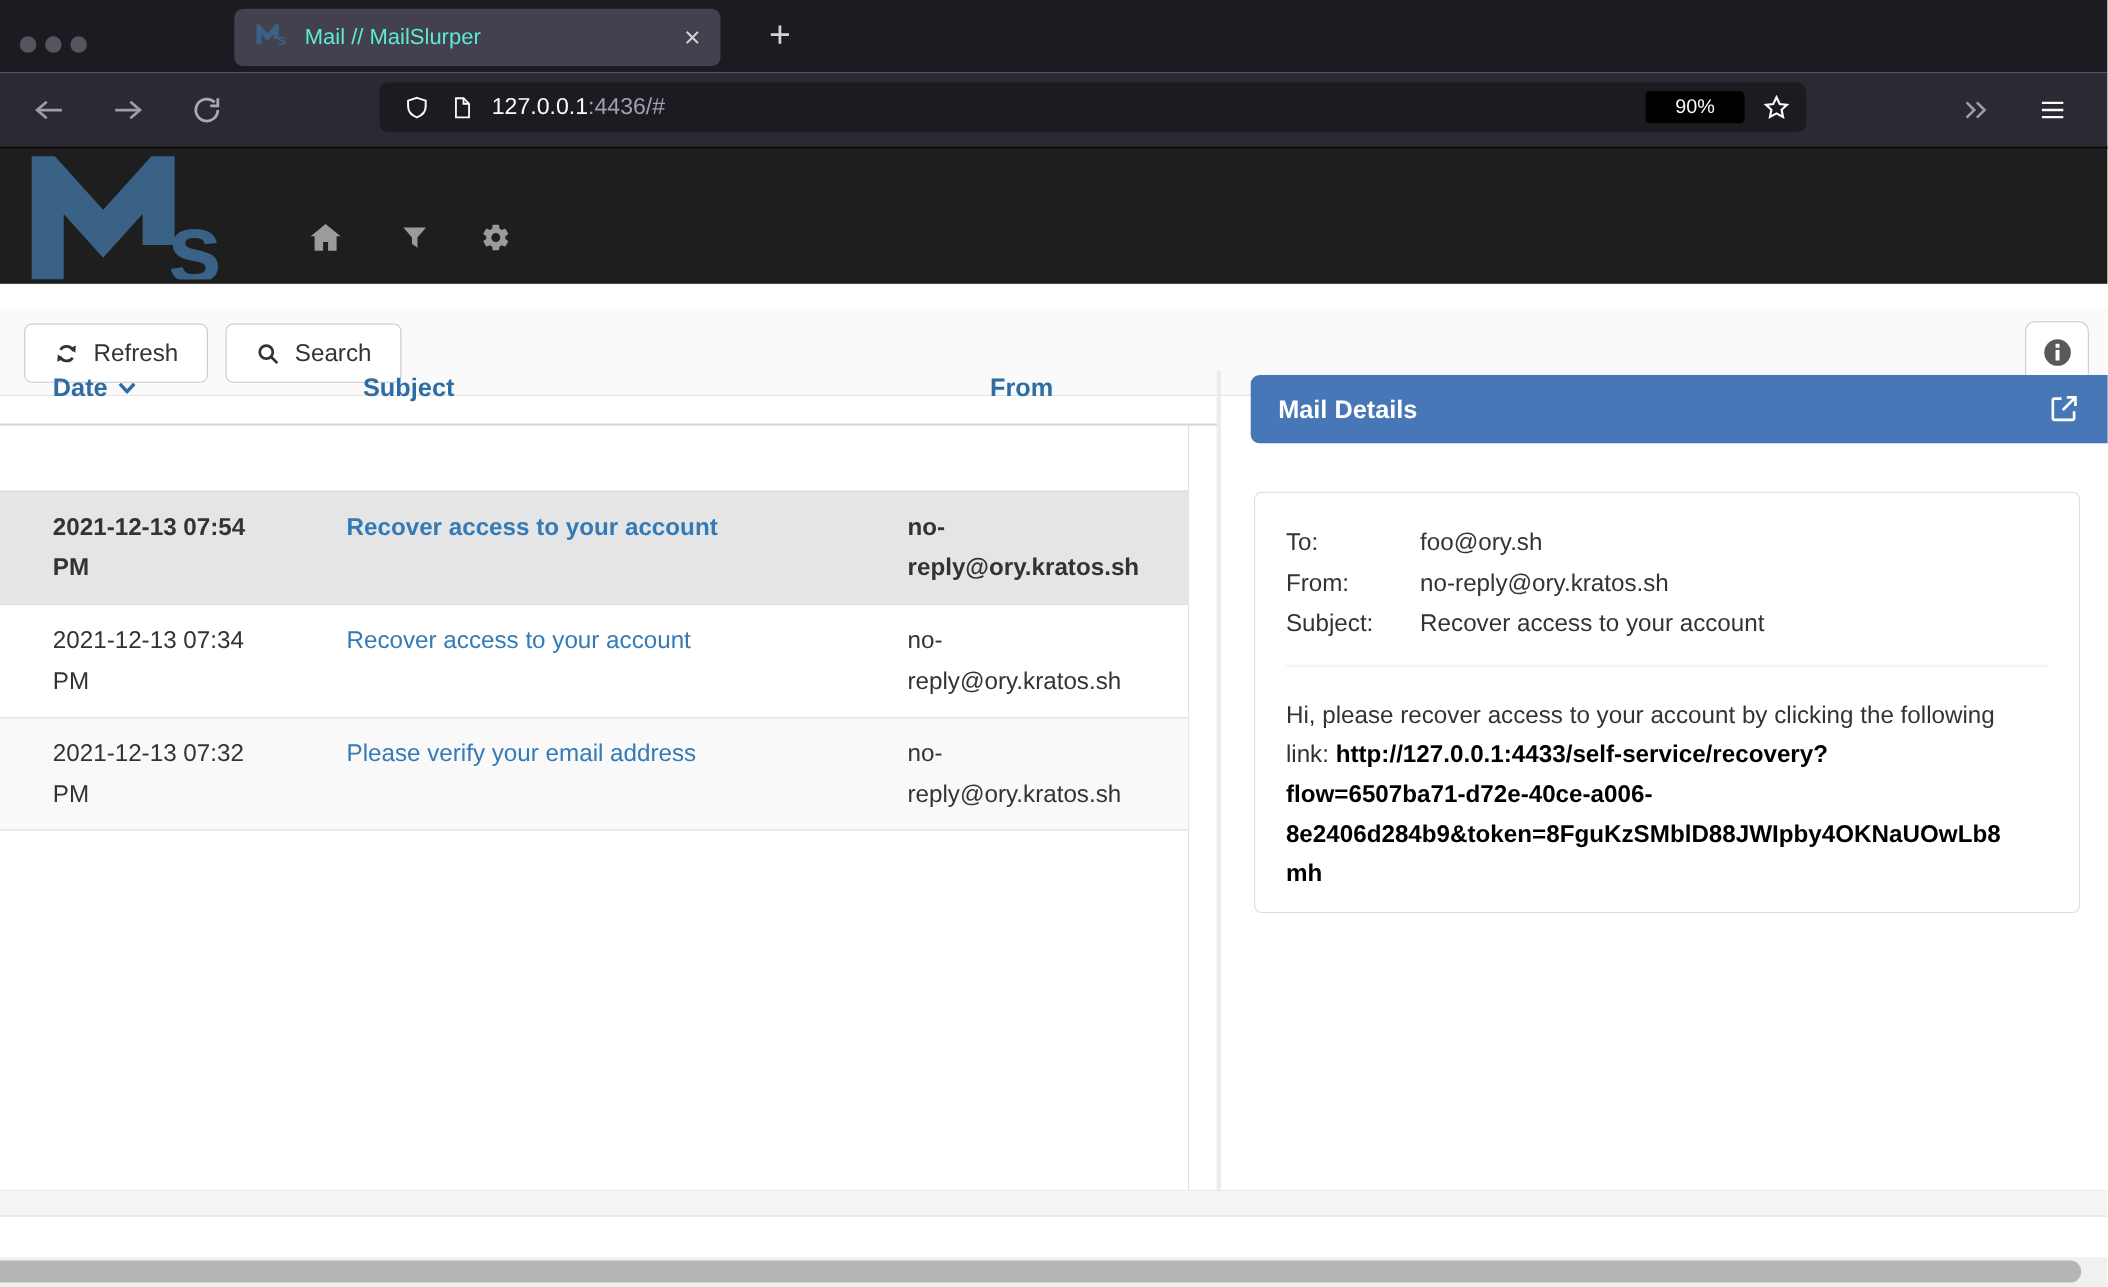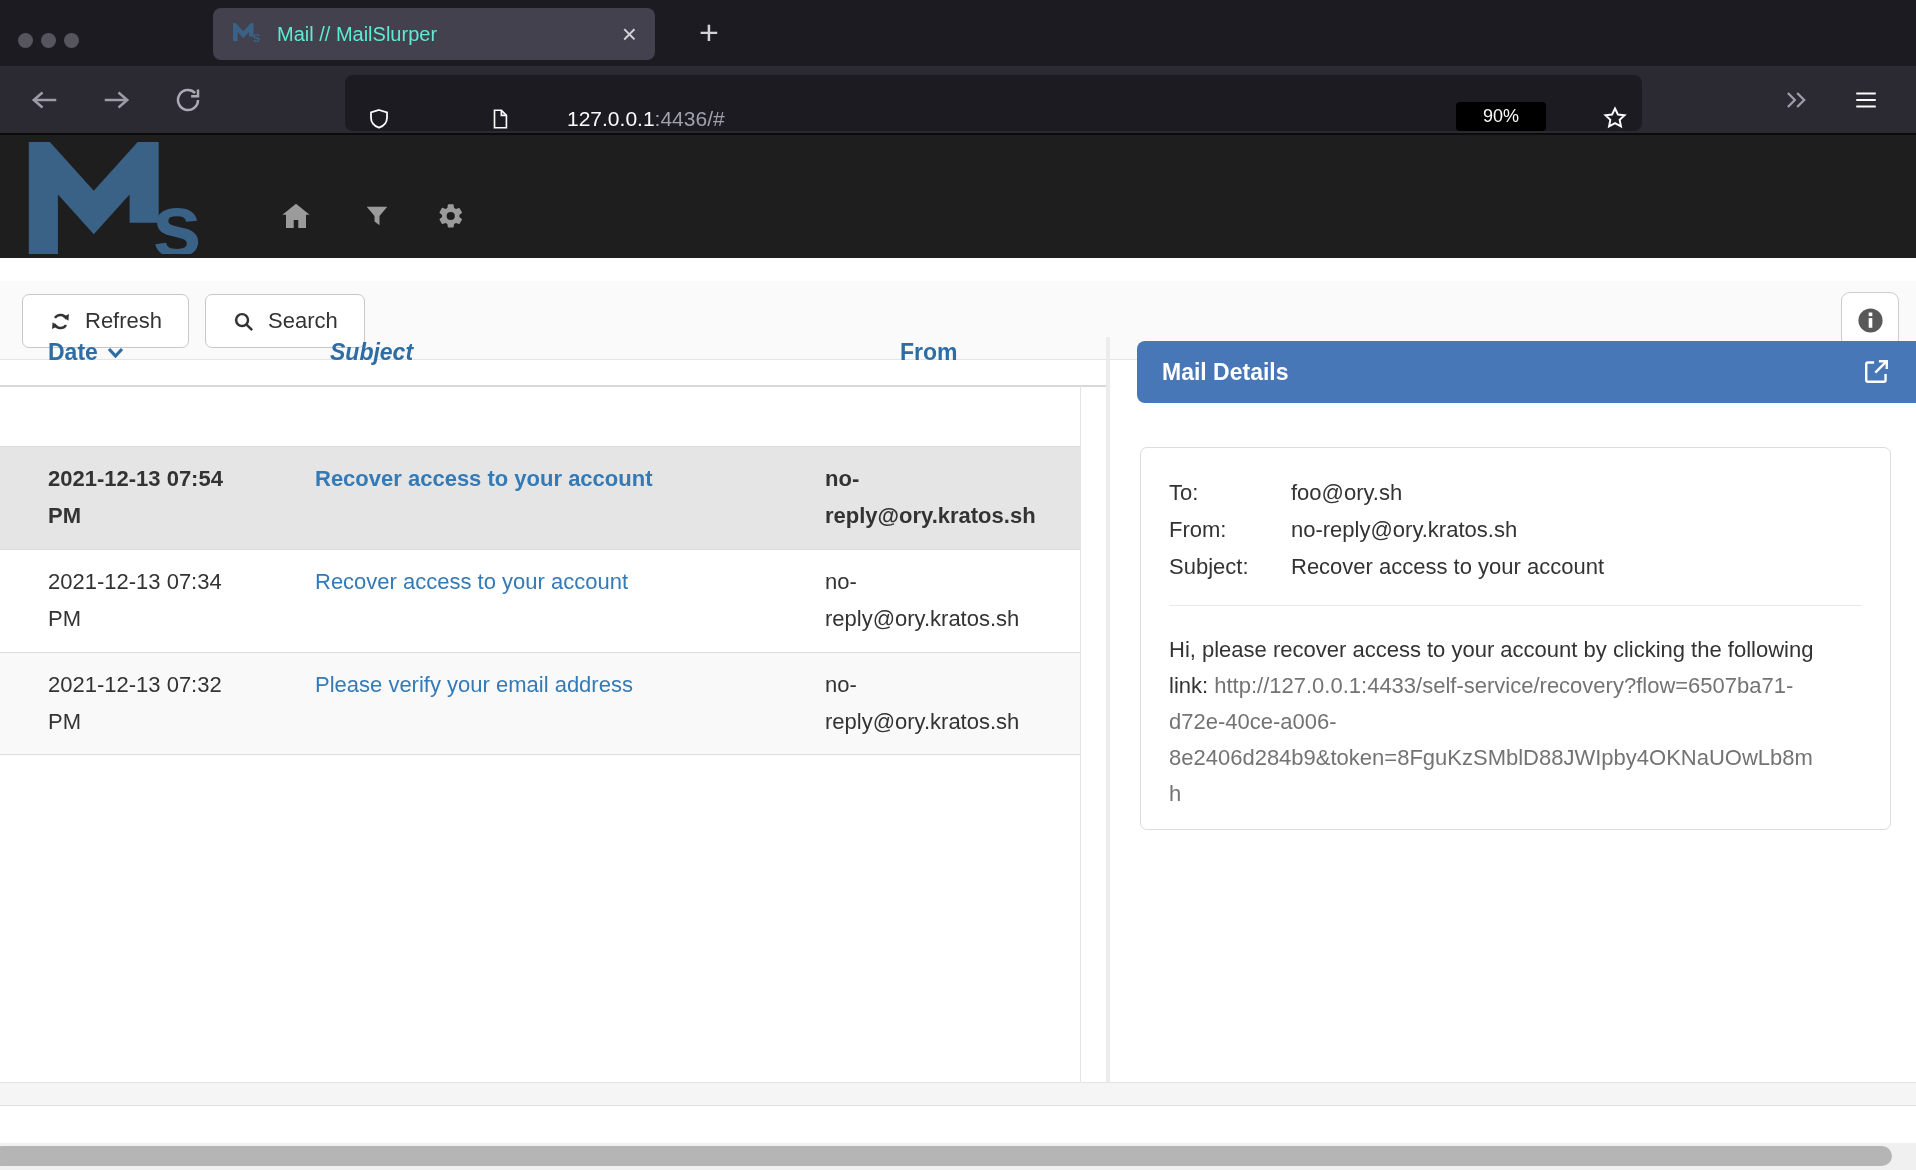--- a/index.html
+++ b/index.html
@@ -13,22 +13,22 @@
   .win-dots .dot { width:15px; height:15px; border-radius:50%; background:#56555e; }
   .tab { position:absolute; left:213px; top:8px; width:442px; height:52px; background:#42414d;
          border-radius:8px; display:flex; align-items:center; padding:0 18px 0 20px; }
   .tab-title { color:#5eead4; font-size:20px; margin-left:14px; flex:1; white-space:nowrap; overflow:hidden; }
   .tab-close { color:#d2d2d8; font-size:26px; line-height:26px; cursor:default; }
   .newtab { position:absolute; left:688px; top:12px; width:42px; height:42px; color:#d2d2d8;
             font-size:34px; font-weight:300; text-align:center; line-height:40px; }
 
   .toolbar { position:absolute; left:0; top:66px; width:1916px; height:67px; background:#2b2a33; }
   .nav-btn { position:absolute; top:12px; width:44px; height:44px; display:flex; align-items:center; justify-content:center; }
-  .urlbar { position:absolute; left:345px; top:9px; width:1297px; height:56px; background:#1c1b22;
-            border-radius:8px; display:flex; align-items:flex-end; padding:0 14px 0 22px;gap:40px; }
+  .urlbar { position:absolute; left:345px; top:9px; width:1297px; height:45px; background:#1c1b22;
+            border-radius:8px; display:flex; align-items:center; padding:0 14px 0 22px; }
   .urlbar .sep { width:18px; }
   .url-text { font-size:21px; margin-left:16px; flex:1; white-space:nowrap; }
   .url-host { color:#fbfbfe; }
   .url-suffix { color:#9fa0ab; }
   .zoom-pill { background:#000000; color:#fbfbfe; font-size:18px; border-radius:4px;
                padding:4px 27px; margin-right:16px; }
 
   
   .app-navbar { position:absolute; left:0; top:133px; width:1916px; height:125px; background:#1e1e1e;
                 border-top:2px solid #0b0b0c; }
@@ -64,21 +64,21 @@
   
   .details-header { position:absolute; left:1137px; top:341px; width:790px; height:62px;
                     background:#4777b6; border-radius:8px; }
   .details-title { color:#fff; font-size:23px; font-weight:bold; line-height:62px; padding-left:25px; }
   .ext-link { position:absolute; left:725px; top:16px; }
   .details-card { position:absolute; left:1140px; top:447px; width:751px; height:383px;
                   background:#fff; border:1px solid #dcdcdc; border-radius:7px; padding:26px 28px; }
   .meta-row { display:grid; grid-template-columns:122px 1fr; font-size:22px; color:#333; line-height:37px; }
   .card-divider { border-top:1px solid #e9e9e9; margin:20px 0 26px 0; }
   .mail-body { font-size:22px; color:#333; line-height:36px; width:650px; }
-  .mail-body a { color:#737373; text-decoration:none; overflow-wrap:anywhere; }
+  .mail-body a { color:#000000; text-decoration:none; overflow-wrap:anywhere;font-weight:bold; }
 
   
   .bottom-band { position:absolute; left:0; top:1083px; width:1916px; height:23px; background:#f5f5f5;
                  border-bottom:1px solid #e2e2e2; }
   .hscroll-track { position:absolute; left:0; top:1143px; width:1916px; height:27px; background:#f0f0f0; }
   .hscroll-thumb { position:absolute; left:-8px; top:3px; width:1900px; height:20px; border-radius:10px; background:#b5b5b5; }
 </style>
 </head>
 <body>
 
@@ -199,21 +199,21 @@
       </svg>
     </div>
   </div>
 
   <div class="col-header" style="left:48px;">
     <span>Date</span>
     <svg width="17" height="11" viewBox="0 0 17 11" style="margin-left:9px;">
         <polyline points="2,2 8.5,9 15,2" fill="none" stroke="#2e6da4" stroke-width="3.2"></polyline>
       </svg>
   </div>
-  <div class="col-header" style="left:330px;font-style:italic;">
+  <div class="col-header" style="left:330px;">
     <span>Subject</span>
   </div>
   <div class="col-header" style="left:900px;">
     <span>From</span>
   </div>
   <div class="header-line"></div>
 
   <div class="rows">
     <div class="row selected">
       <div class="cell c-date">2021-12-13 07:54 PM</div>

